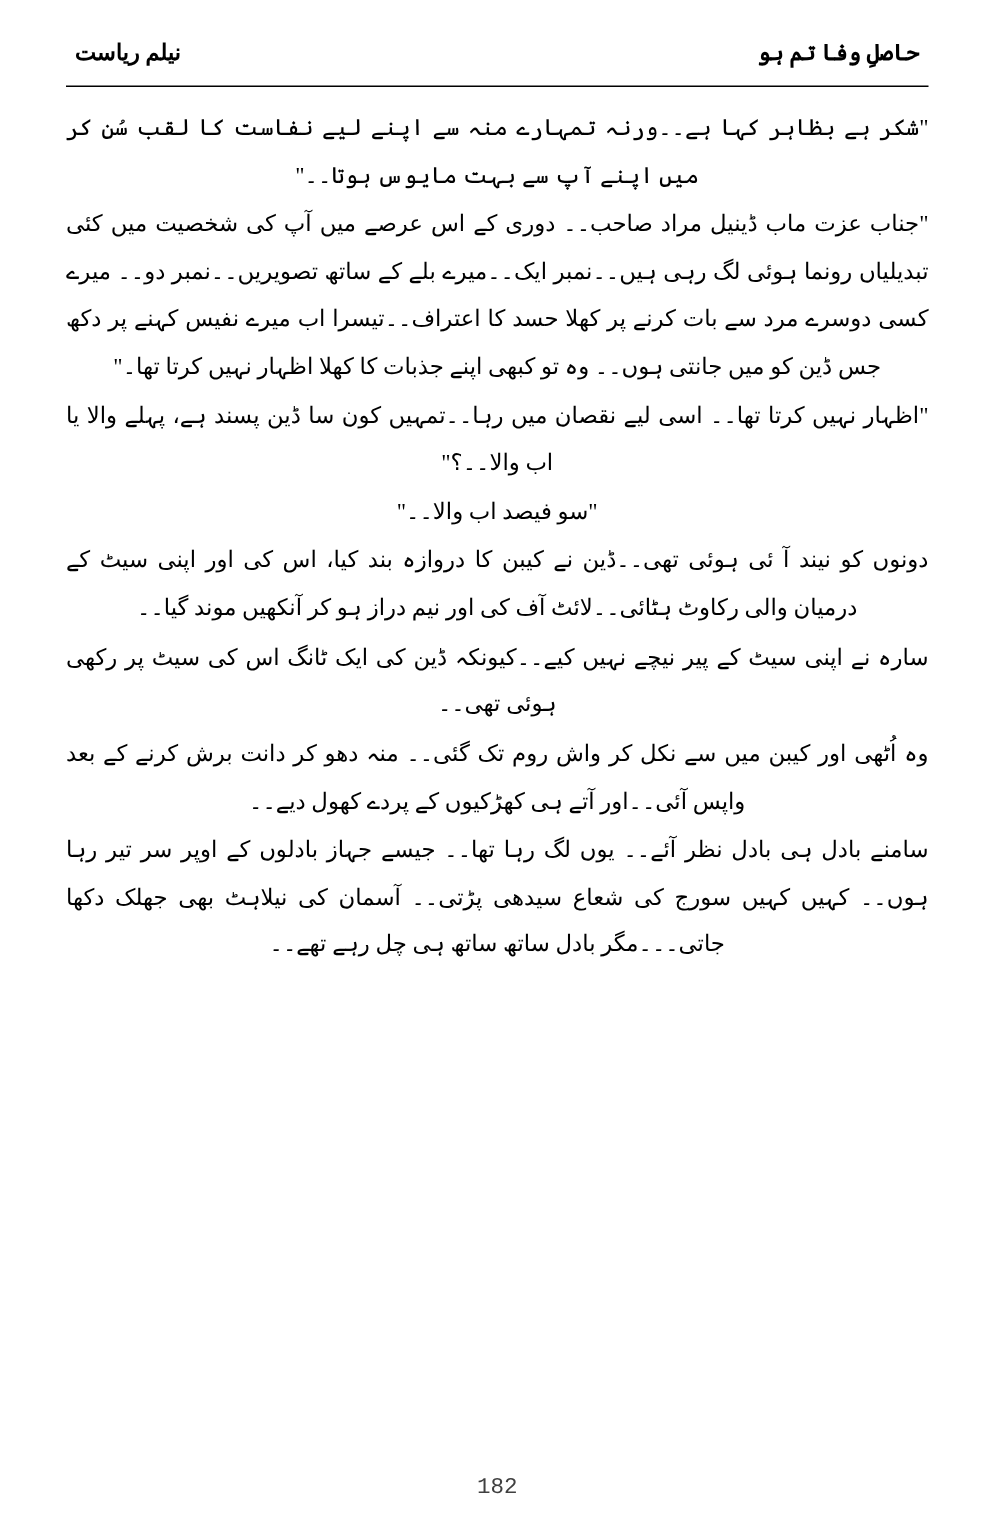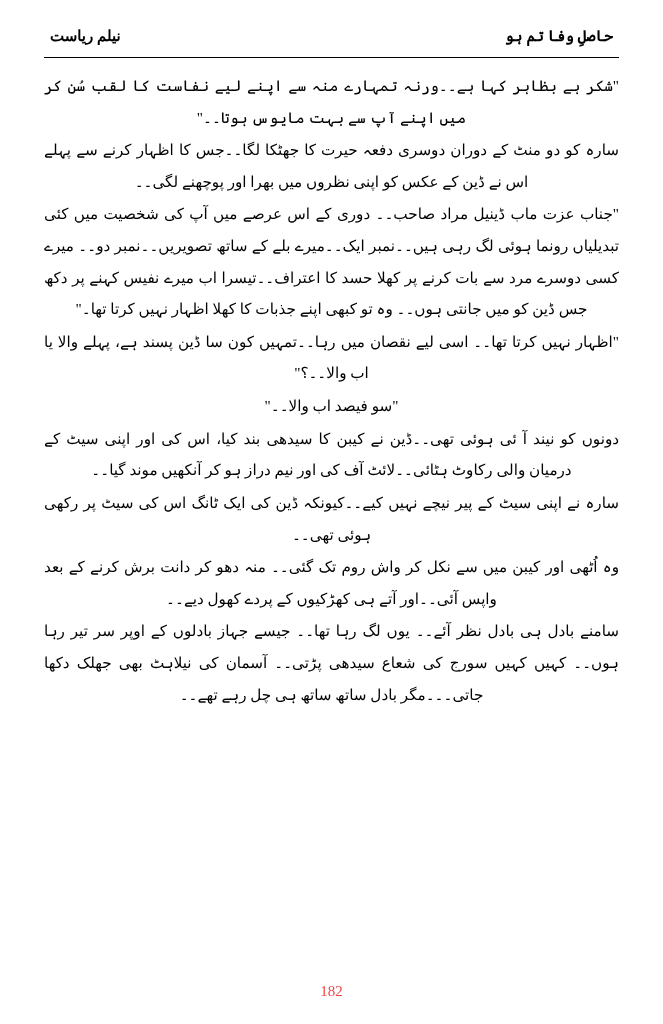--- a/index.html
+++ b/index.html
@@ -61,43 +61,42 @@
   .para.center {
     text-align: center;
     text-align-last: center;
   }
   .page-number {
     position: absolute;
     left: 0;
     right: 0;
     bottom: 24px;
     text-align: center;
-    font-family: Liberation Serif, serif;
+    font-family: Liberation Mono, monospace;
     font-size: 15px;
-    color: #ef4444;
+    color: #404040;
   }
 </style>
 </head>
 <body>
 
 <div class="page">
 
   <div class="header">
     <div class="title">حاصلِ وفا تم ہو</div>
     <div class="author">نیلم ریاست</div>
   </div>
 
   <hr class="rule">
 
   <div class="body-text">
     <p class="para center-last">"شکر ہے بظاہر کہا ہے۔۔ورنہ تمہارے منہ سے اپنے لیے نفاست کا لقب سُن کر میں اپنے آپ سے بہت مایوس ہوتا۔۔"</p>
-    <p class="para center-last">سارہ کو دو منٹ کے دوران دوسری دفعہ حیرت کا جھٹکا لگا۔۔جس کا اظہار کرنے سے پہلے اس نے ڈین کے عکس کو اپنی نظروں میں بھرا اور پوچھنے لگی۔۔</p>
     <p class="para center-last">"جناب عزت ماب ڈینیل مراد صاحب۔۔ دوری کے اس عرصے میں آپ کی شخصیت میں کئی تبدیلیاں رونما ہوئی لگ رہی ہیں۔۔نمبر ایک۔۔میرے بلے کے ساتھ تصویریں۔۔نمبر دو۔۔ میرے کسی دوسرے مرد سے بات کرنے پر کھلا حسد کا اعتراف۔۔تیسرا اب میرے نفیس کہنے پر دکھ جس ڈین کو میں جانتی ہوں۔۔ وہ تو کبھی اپنے جذبات کا کھلا اظہار نہیں کرتا تھا۔"</p>
     <p class="para center-last">"اظہار نہیں کرتا تھا۔۔ اسی لیے نقصان میں رہا۔۔تمہیں کون سا ڈین پسند ہے، پہلے والا یا اب والا۔۔؟"</p>
     <p class="para center">"سو فیصد اب والا۔۔"</p>
-    <p class="para center-last">دونوں کو نیند آ ئی ہوئی تھی۔۔ڈین نے کیبن کا سیدھی بند کیا، اس کی اور اپنی سیٹ کے درمیان والی رکاوٹ ہٹائی۔۔لائٹ آف کی اور نیم دراز ہو کر آنکھیں موند گیا۔۔</p>
+    <p class="para center-last">دونوں کو نیند آ ئی ہوئی تھی۔۔ڈین نے کیبن کا دروازہ بند کیا، اس کی اور اپنی سیٹ کے درمیان والی رکاوٹ ہٹائی۔۔لائٹ آف کی اور نیم دراز ہو کر آنکھیں موند گیا۔۔</p>
     <p class="para center-last">سارہ نے اپنی سیٹ کے پیر نیچے نہیں کیے۔۔کیونکہ ڈین کی ایک ٹانگ اس کی سیٹ پر رکھی ہوئی تھی۔۔</p>
     <p class="para center-last">وہ اُٹھی اور کیبن میں سے نکل کر واش روم تک گئی۔۔ منہ دھو کر دانت برش کرنے کے بعد واپس آئی۔۔اور آتے ہی کھڑکیوں کے پردے کھول دیے۔۔</p>
     <p class="para center-last">سامنے بادل ہی بادل نظر آئے۔۔ یوں لگ رہا تھا۔۔ جیسے جہاز بادلوں کے اوپر سر تیر رہا ہوں۔۔ کہیں کہیں سورج کی شعاع سیدھی پڑتی۔۔ آسمان کی نیلاہٹ بھی جھلک دکھا جاتی۔۔۔مگر بادل ساتھ ساتھ ہی چل رہے تھے۔۔</p>
   </div>
 
   <div class="page-number">182</div>
 </div>
 
 </body></html>

